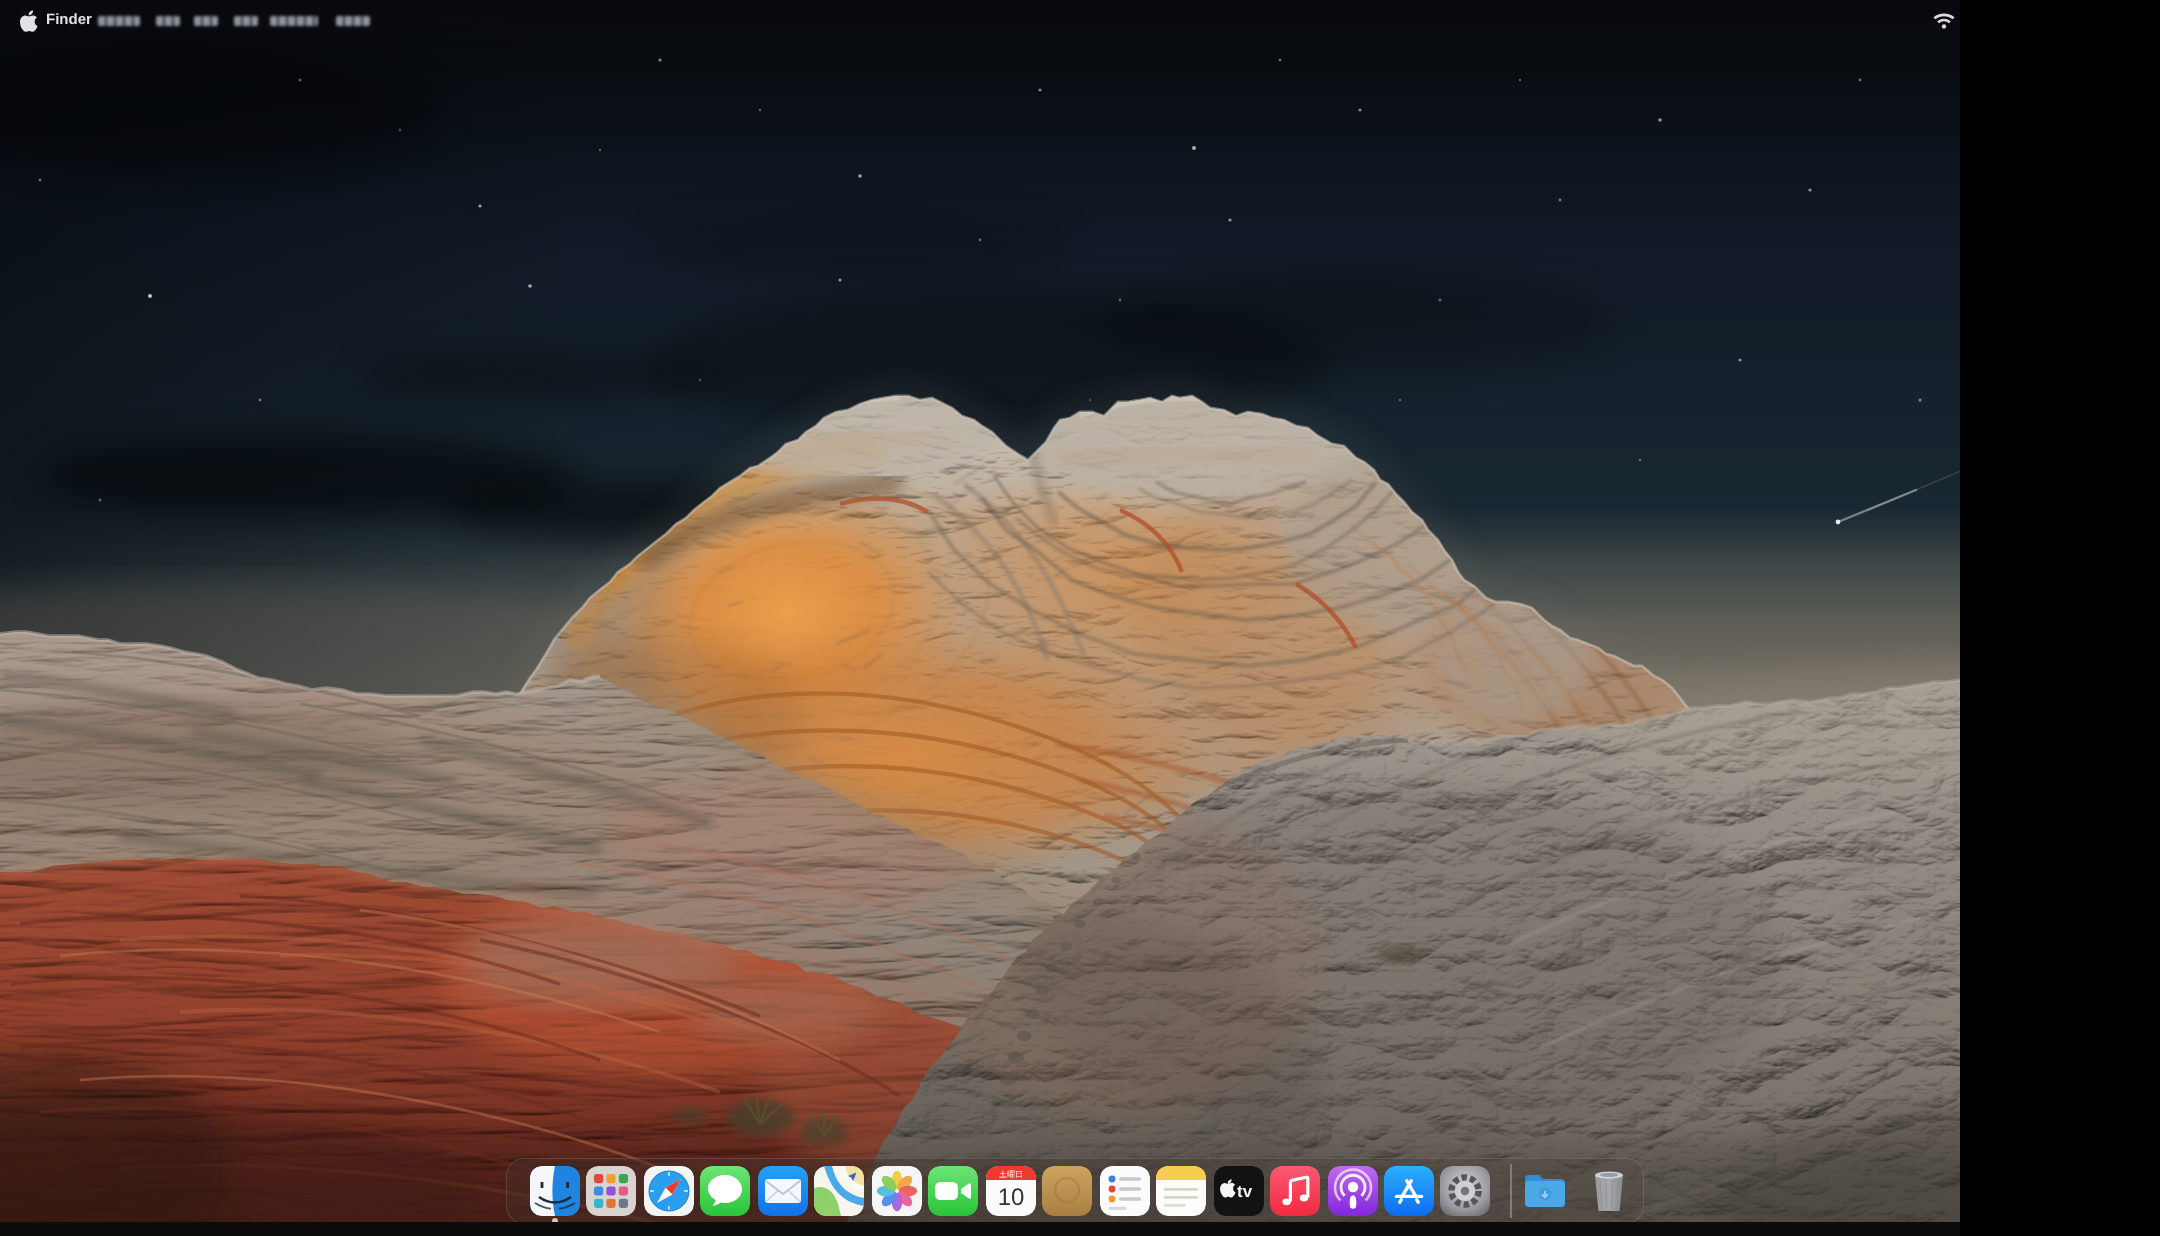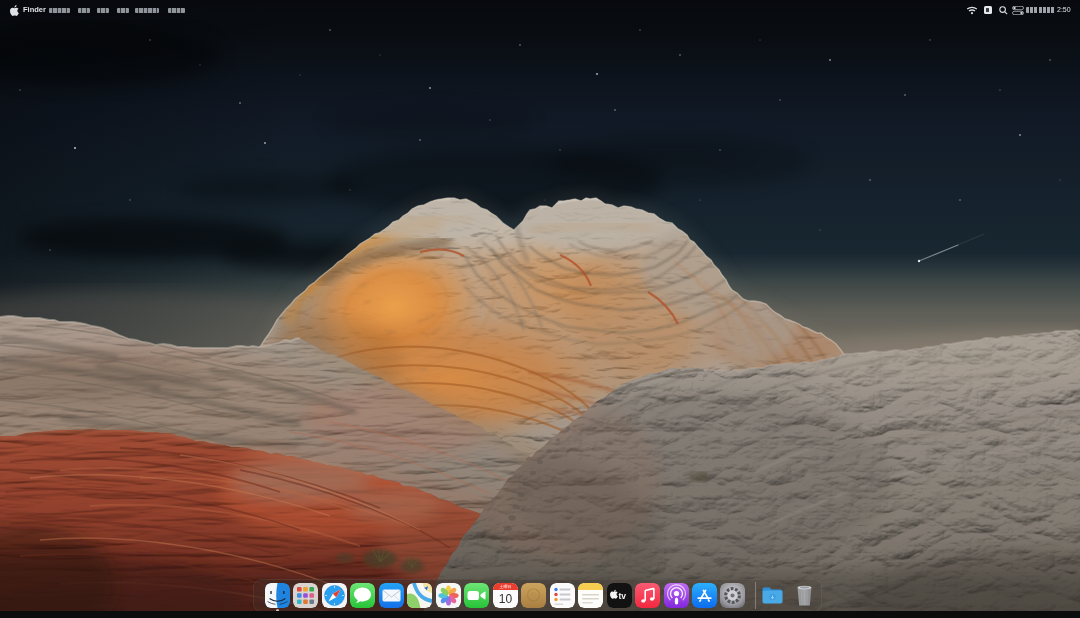--- a/index.html
+++ b/index.html
@@ -1,17 +1,17 @@
 <!DOCTYPE html>
 <html><head>
 <meta charset="utf-8">
 <style>
   html,body{margin:0;padding:0;width:1080px;height:618px;overflow:hidden;background:#000;
     font-family:"Liberation Sans",sans-serif;}
-  #stage{position:relative;width:1080px;height:618px;overflow:hidden;}
+  #stage{position:relative;width:980px;height:618px;overflow:hidden;}
   #wall{position:absolute;left:0;top:0;}
   #menubar{position:absolute;left:0;top:0;width:1080px;height:20px;
     background:rgba(10,13,19,0.4);color:#e8ecf0;font-size:7.5px;}
   .mi{position:absolute;top:7.5px;height:5px;border-radius:1px;
     background:repeating-linear-gradient(90deg,#c5cad1 0 3.4px,rgba(130,138,148,0.5) 3.4px 4.5px);
     filter:blur(0.7px);opacity:0.72;}
   #dockbg{position:absolute;left:253px;top:579px;width:569px;height:33px;
     border-radius:9px;background:linear-gradient(90deg, rgba(70,45,38,0.5) 0%, rgba(66,54,47,0.48) 45%, rgba(80,73,66,0.42) 100%);
     box-shadow:inset 0 0 0 0.5px rgba(255,255,255,0.12);}
   .ic{position:absolute;top:583px;width:25px;height:25px;border-radius:6px;overflow:hidden;}

